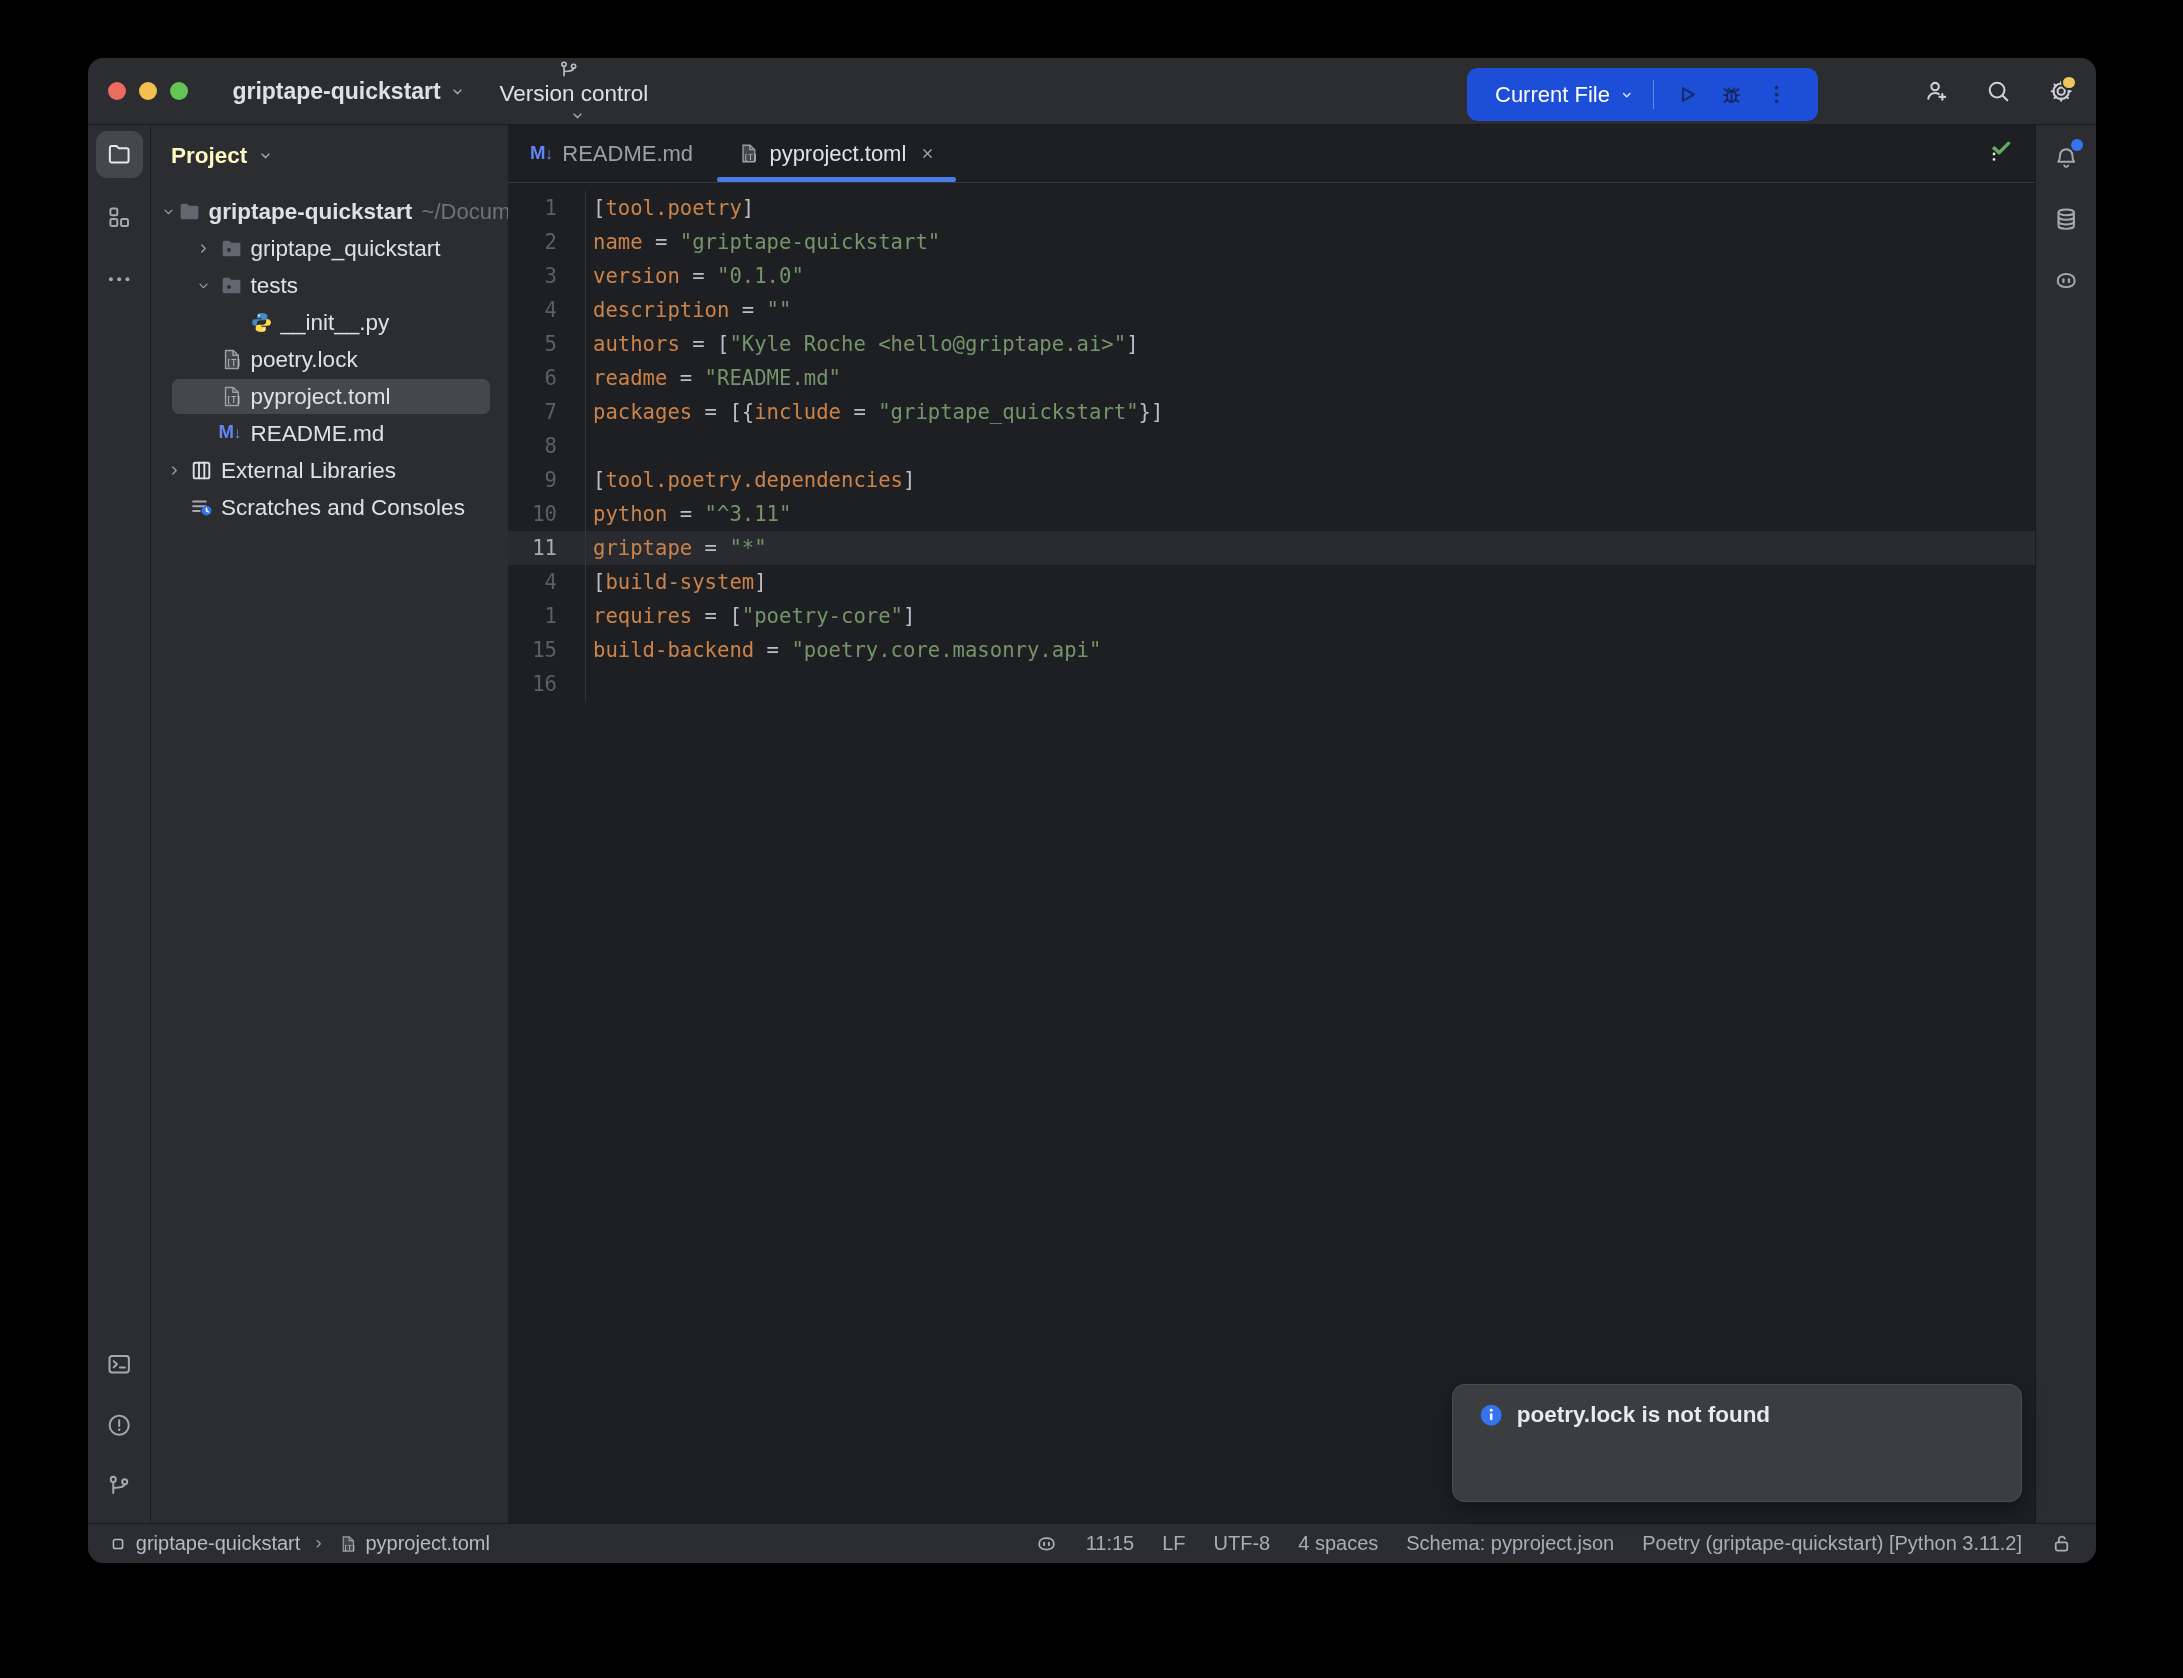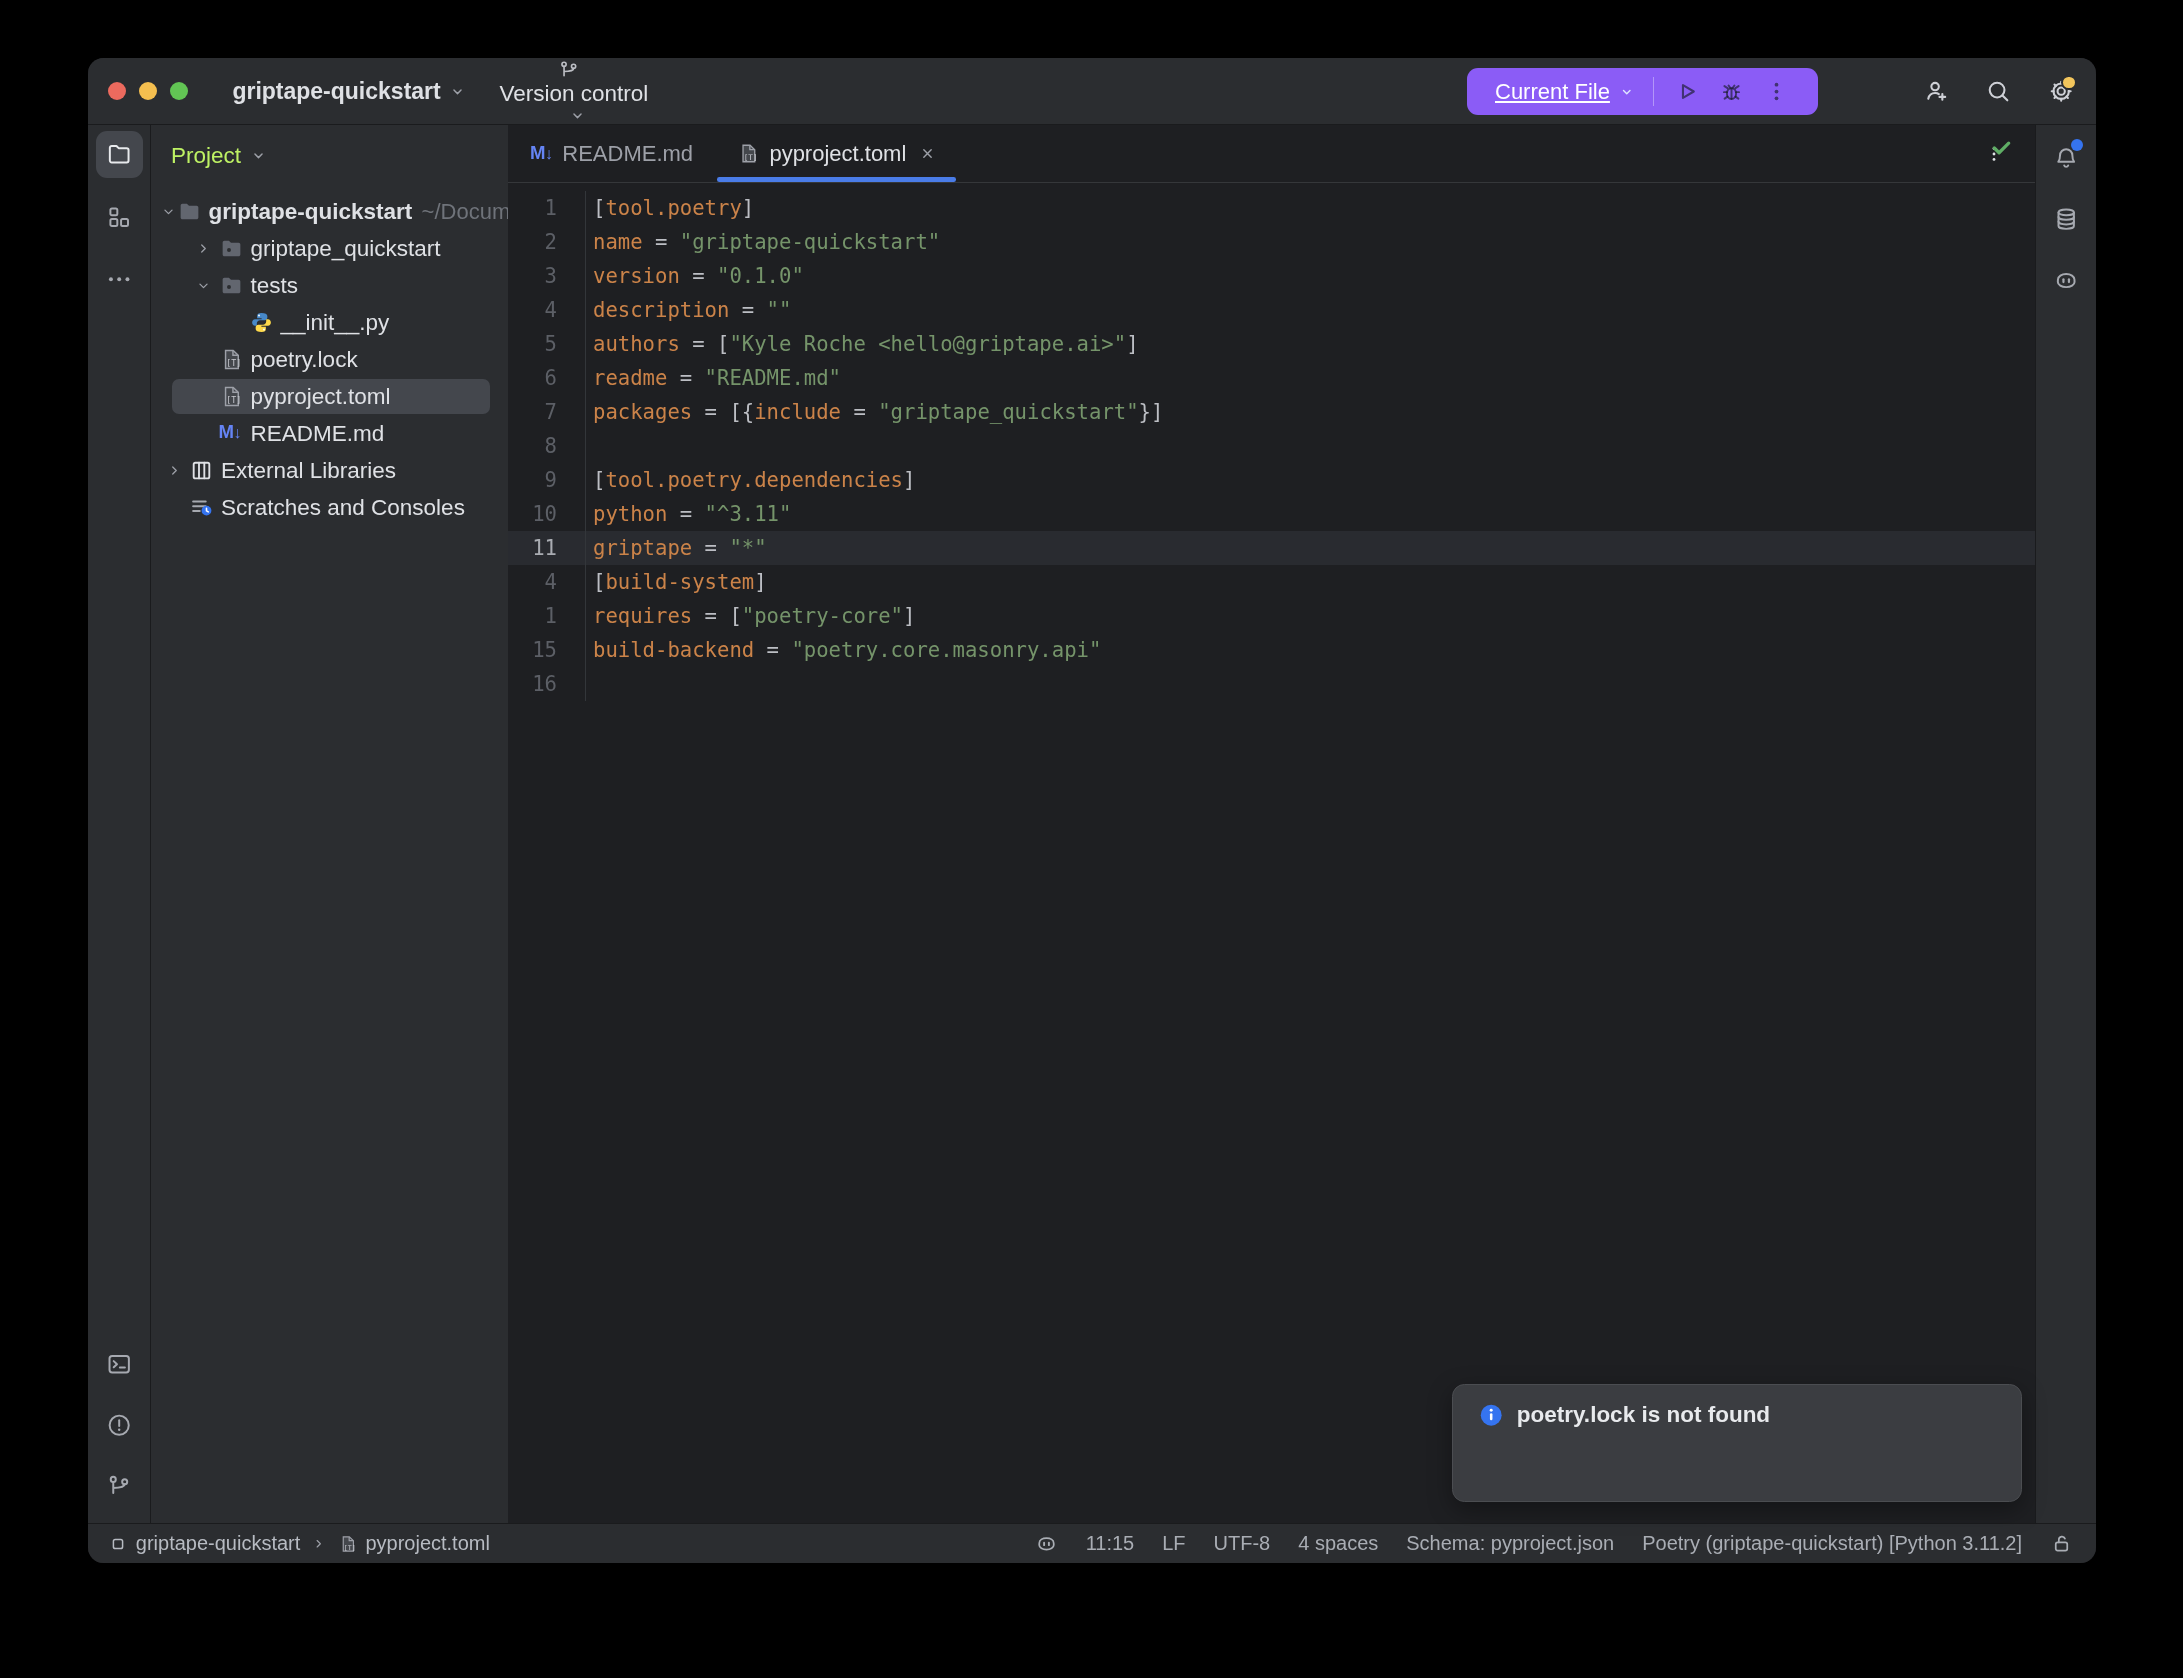--- a/index.html
+++ b/index.html
@@ -8,21 +8,21 @@
   
   .titlebar{position:absolute;top:0;left:0;right:0;height:66px;background:#2b2d30;border-bottom:0.8px solid #1a1b1d;display:flex;align-items:center;}
   .traffic{display:flex;gap:13.2px;padding-left:20px;}
   .tl{width:18px;height:18px;border-radius:50%;}
   .proj-name{margin-left:44px;font-size:23px;font-weight:bold;color:#dfe1e5;}
   .tb-chev{width:17px;height:17px;color:#9da0a8;margin-left:7.8px;display:inline-flex;}
   .tb-chev svg{width:17px;height:17px;}
   .vcs{display:flex;align-items:center;margin-left:34px;color:#dfe1e5;font-size:22.5px;flex-direction:column;}
   .vcs .bicon{width:22px;height:22px;color:#bcbec4;margin-right:9.3px;display:inline-flex;}
   .vcs .bicon svg{width:22px;height:22px;}
-  .run-btn{position:absolute;right:278px;top:10px;height:47px;width:351px;background:#8b5cf6;border-radius:11px;display:flex;align-items:center;color:#fff;text-decoration:underline;}
+  .run-btn{position:absolute;right:278px;top:10px;height:53px;width:351px;background:#1d4ed8;border-radius:11px;display:flex;align-items:center;color:#fff;}
   .run-btn .label{font-size:22px;margin-left:28px;}
   .run-btn .bchev{width:15.5px;height:15.5px;margin-left:9.3px;color:#dfe6ff;display:inline-flex}
   .run-btn .bchev svg{width:15.5px;height:15.5px;}
   .run-sep{width:0.8px;height:29.5px;background:rgba(255,255,255,.35);margin-left:18.6px;}
   .run-ic{width:25px;height:25px;color:rgba(20,24,34,.62);margin-left:20px;display:inline-flex;}
   .run-ic svg{width:25px;height:25px;}
   .tb-icons{position:absolute;right:22px;top:0;height:66px;display:flex;align-items:center;gap:36px;}
   .tb-ic{width:26.4px;height:26.4px;color:#ced0d6;position:relative;display:inline-flex;}
   .tb-ic svg{width:26.4px;height:26.4px;}
   .tb-ic .badge{position:absolute;right:-3.1px;top:-3.1px;width:11.7px;height:11.7px;border-radius:50%;border:2.3px solid #2b2d30;}
@@ -30,21 +30,21 @@
   .main{position:absolute;top:67px;left:0;right:0;bottom:39px;display:flex;}
   .lstrip{width:63px;background:#2b2d30;border-right:0.8px solid #1a1b1d;display:flex;flex-direction:column;align-items:center;padding-top:6.2px;box-sizing:border-box;}
   .lstrip .spacer{flex:1;}
   .sicon{width:47px;height:47px;border-radius:11px;display:flex;align-items:center;justify-content:center;color:#a6a9b0;margin-bottom:15.5px;position:relative;}
   .sicon svg{width:26.4px;height:26.4px;}
   .sicon.active{background:#44474d;color:#e8eaed;}
   .sicon .badge{position:absolute;right:6.2px;top:4.7px;width:12.4px;height:12.4px;border-radius:50%;}
   .strip-bottom{display:flex;flex-direction:column;align-items:center;padding-bottom:0px;}
   .strip-bottom .sicon{margin-bottom:14px;}
   .ppanel{width:357px;background:#2b2d30;position:relative;overflow:hidden;}
-  .phead{display:flex;align-items:center;height:39px;margin-top:11px;padding-left:20px;color:#bef264;font-size:22.5px;font-weight:normal;}
+  .phead{display:flex;align-items:center;height:39px;margin-top:11px;padding-left:20px;color:#fef9c3;font-size:22.5px;font-weight:bold;}
   .phead .tb-chev{margin-left:9.3px;}
   .tree{position:absolute;top:68px;left:0;right:0;}
   .trow{height:37px;display:flex;align-items:center;position:relative;font-size:22.5px;color:#dfe1e5;box-sizing:border-box;white-space:nowrap;}
   .trow>*{position:relative;z-index:1;}
   .selbg{position:absolute;left:21px;right:18px;top:0.8px;bottom:0.8px;background:#44474d;border-radius:7px;z-index:0!important;}
   .chev{width:29.5px;display:inline-flex;justify-content:center;color:#9da0a8;}
   .chev svg{width:17px;height:17px;}
   .ticon{width:25px;height:25px;display:inline-flex;margin-right:7px;}
   .ticon svg{width:25px;height:25px;}
   .tlabel.b{font-weight:bold;}

